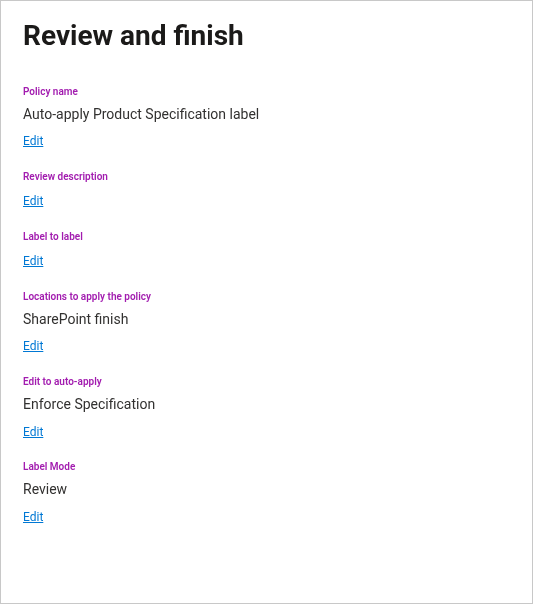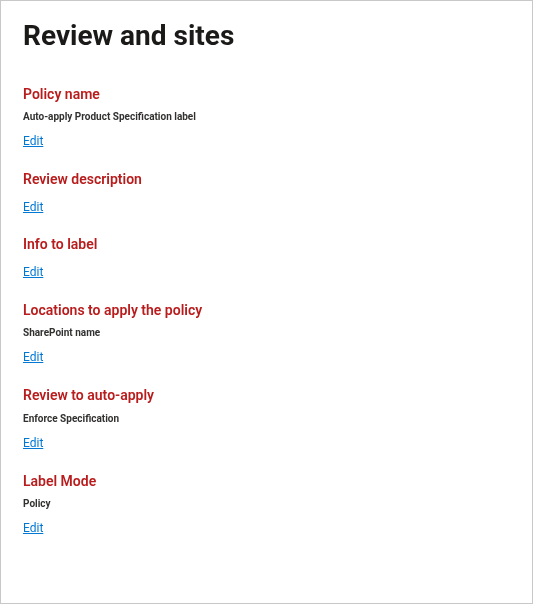--- a/index.html
+++ b/index.html
@@ -20,72 +20,72 @@
       font-size: 28px;
       font-weight: 700;
       color: #1b1a19;
       margin-bottom: 32px;
       line-height: 1.2;
     }
     .section {
       margin-bottom: 20px;
     }
     .section-label {
-      font-size: 14px;
+      font-size: 10px;
       font-weight: 600;
-      color: #b91c1c;
+      color: #a21caf;
       margin-bottom: 6px;
       line-height: 1.4;
     }
     .section-value {
-      font-size: 10px;
-      font-weight: 700;
+      font-size: 14px;
+      font-weight: 400;
       color: #323130;
       margin-bottom: 6px;
       line-height: 1.4;
     }
     .edit-link {
       font-size: 12px;
       color: #0078d4;
       text-decoration: underline;
       cursor: pointer;
       display: inline-block;
       line-height: 1.4;
     }
   </style>
 </head>
 <body>
 
-<h1 class="page-title">Review and sites</h1>
+<h1 class="page-title">Review and finish</h1>
 
 <div class="section">
   <div class="section-label">Policy name</div>
   <div class="section-value">Auto-apply Product Specification label</div>
   <a class="edit-link">Edit</a>
 </div>
 
 <div class="section">
   <div class="section-label">Review description</div>
   <a class="edit-link">Edit</a>
 </div>
 
 <div class="section">
-  <div class="section-label">Info to label</div>
+  <div class="section-label">Label to label</div>
   <a class="edit-link">Edit</a>
 </div>
 
 <div class="section">
   <div class="section-label">Locations to apply the policy</div>
-  <div class="section-value">SharePoint name</div>
+  <div class="section-value">SharePoint finish</div>
   <a class="edit-link">Edit</a>
 </div>
 
 <div class="section">
-  <div class="section-label">Review to auto-apply</div>
+  <div class="section-label">Edit to auto-apply</div>
   <div class="section-value">Enforce Specification</div>
   <a class="edit-link">Edit</a>
 </div>
 
 <div class="section">
   <div class="section-label">Label Mode</div>
-  <div class="section-value">Policy</div>
+  <div class="section-value">Review</div>
   <a class="edit-link">Edit</a>
 </div>
 
 </body></html>

